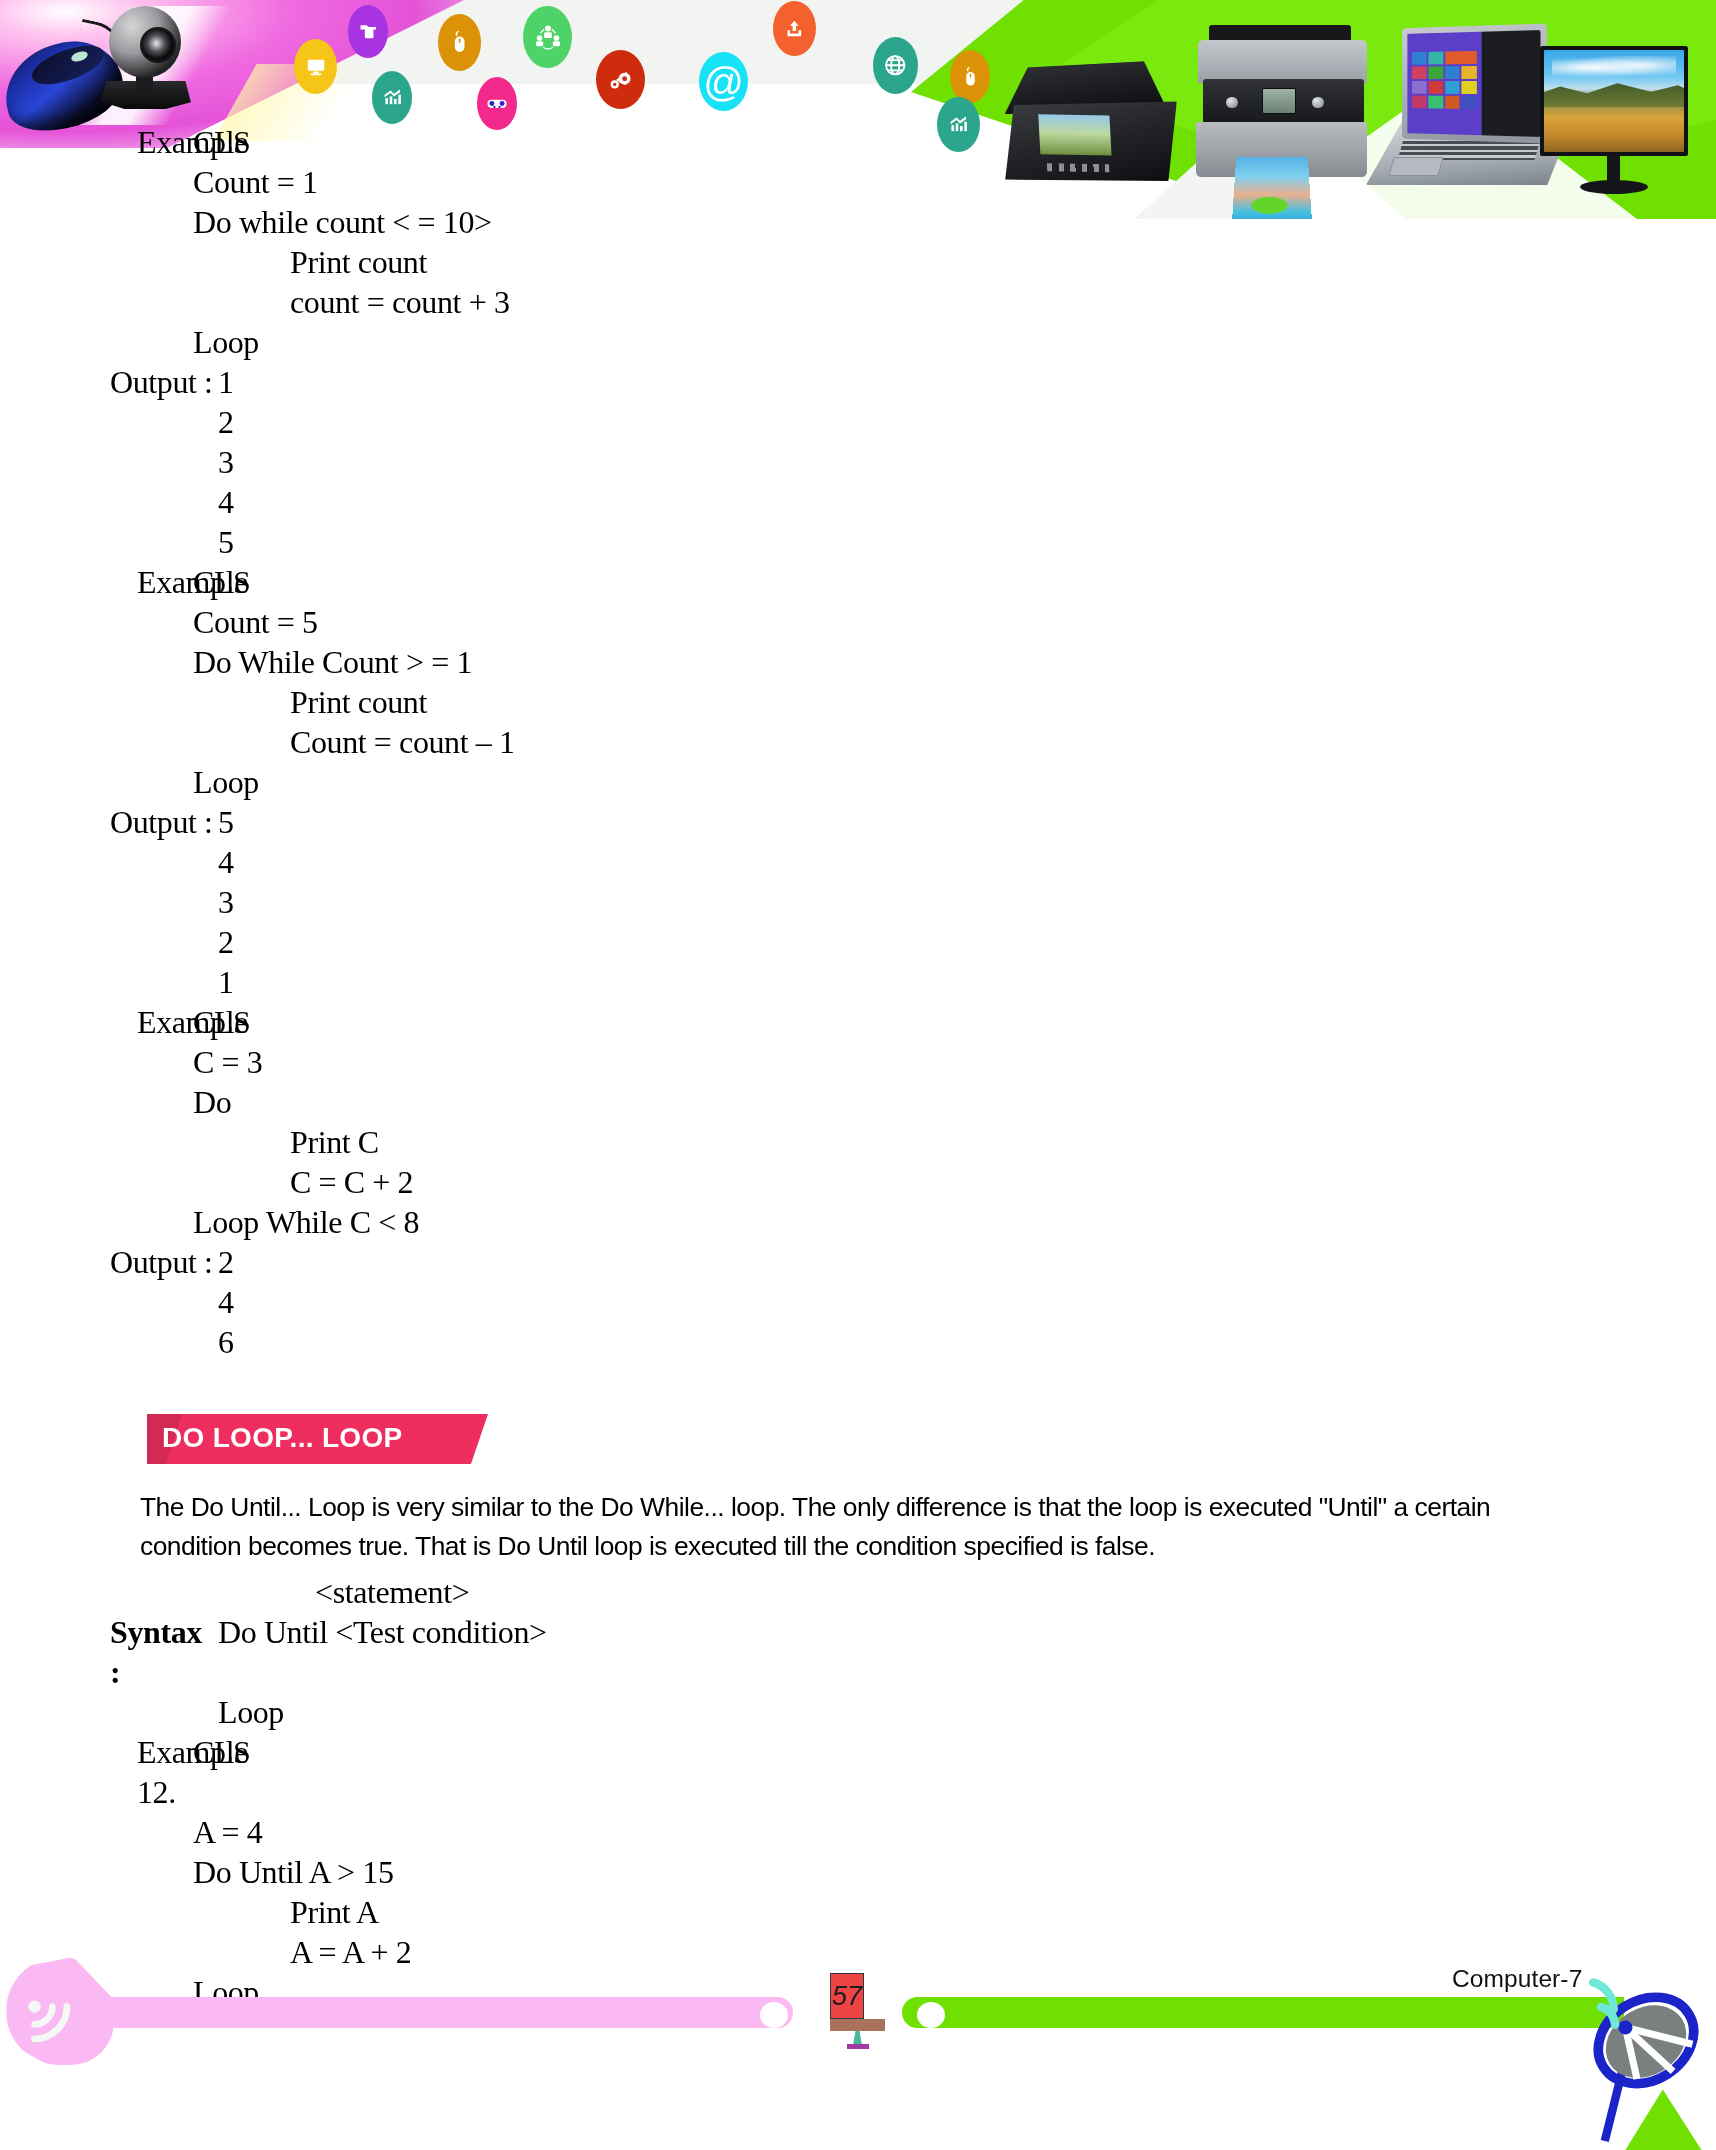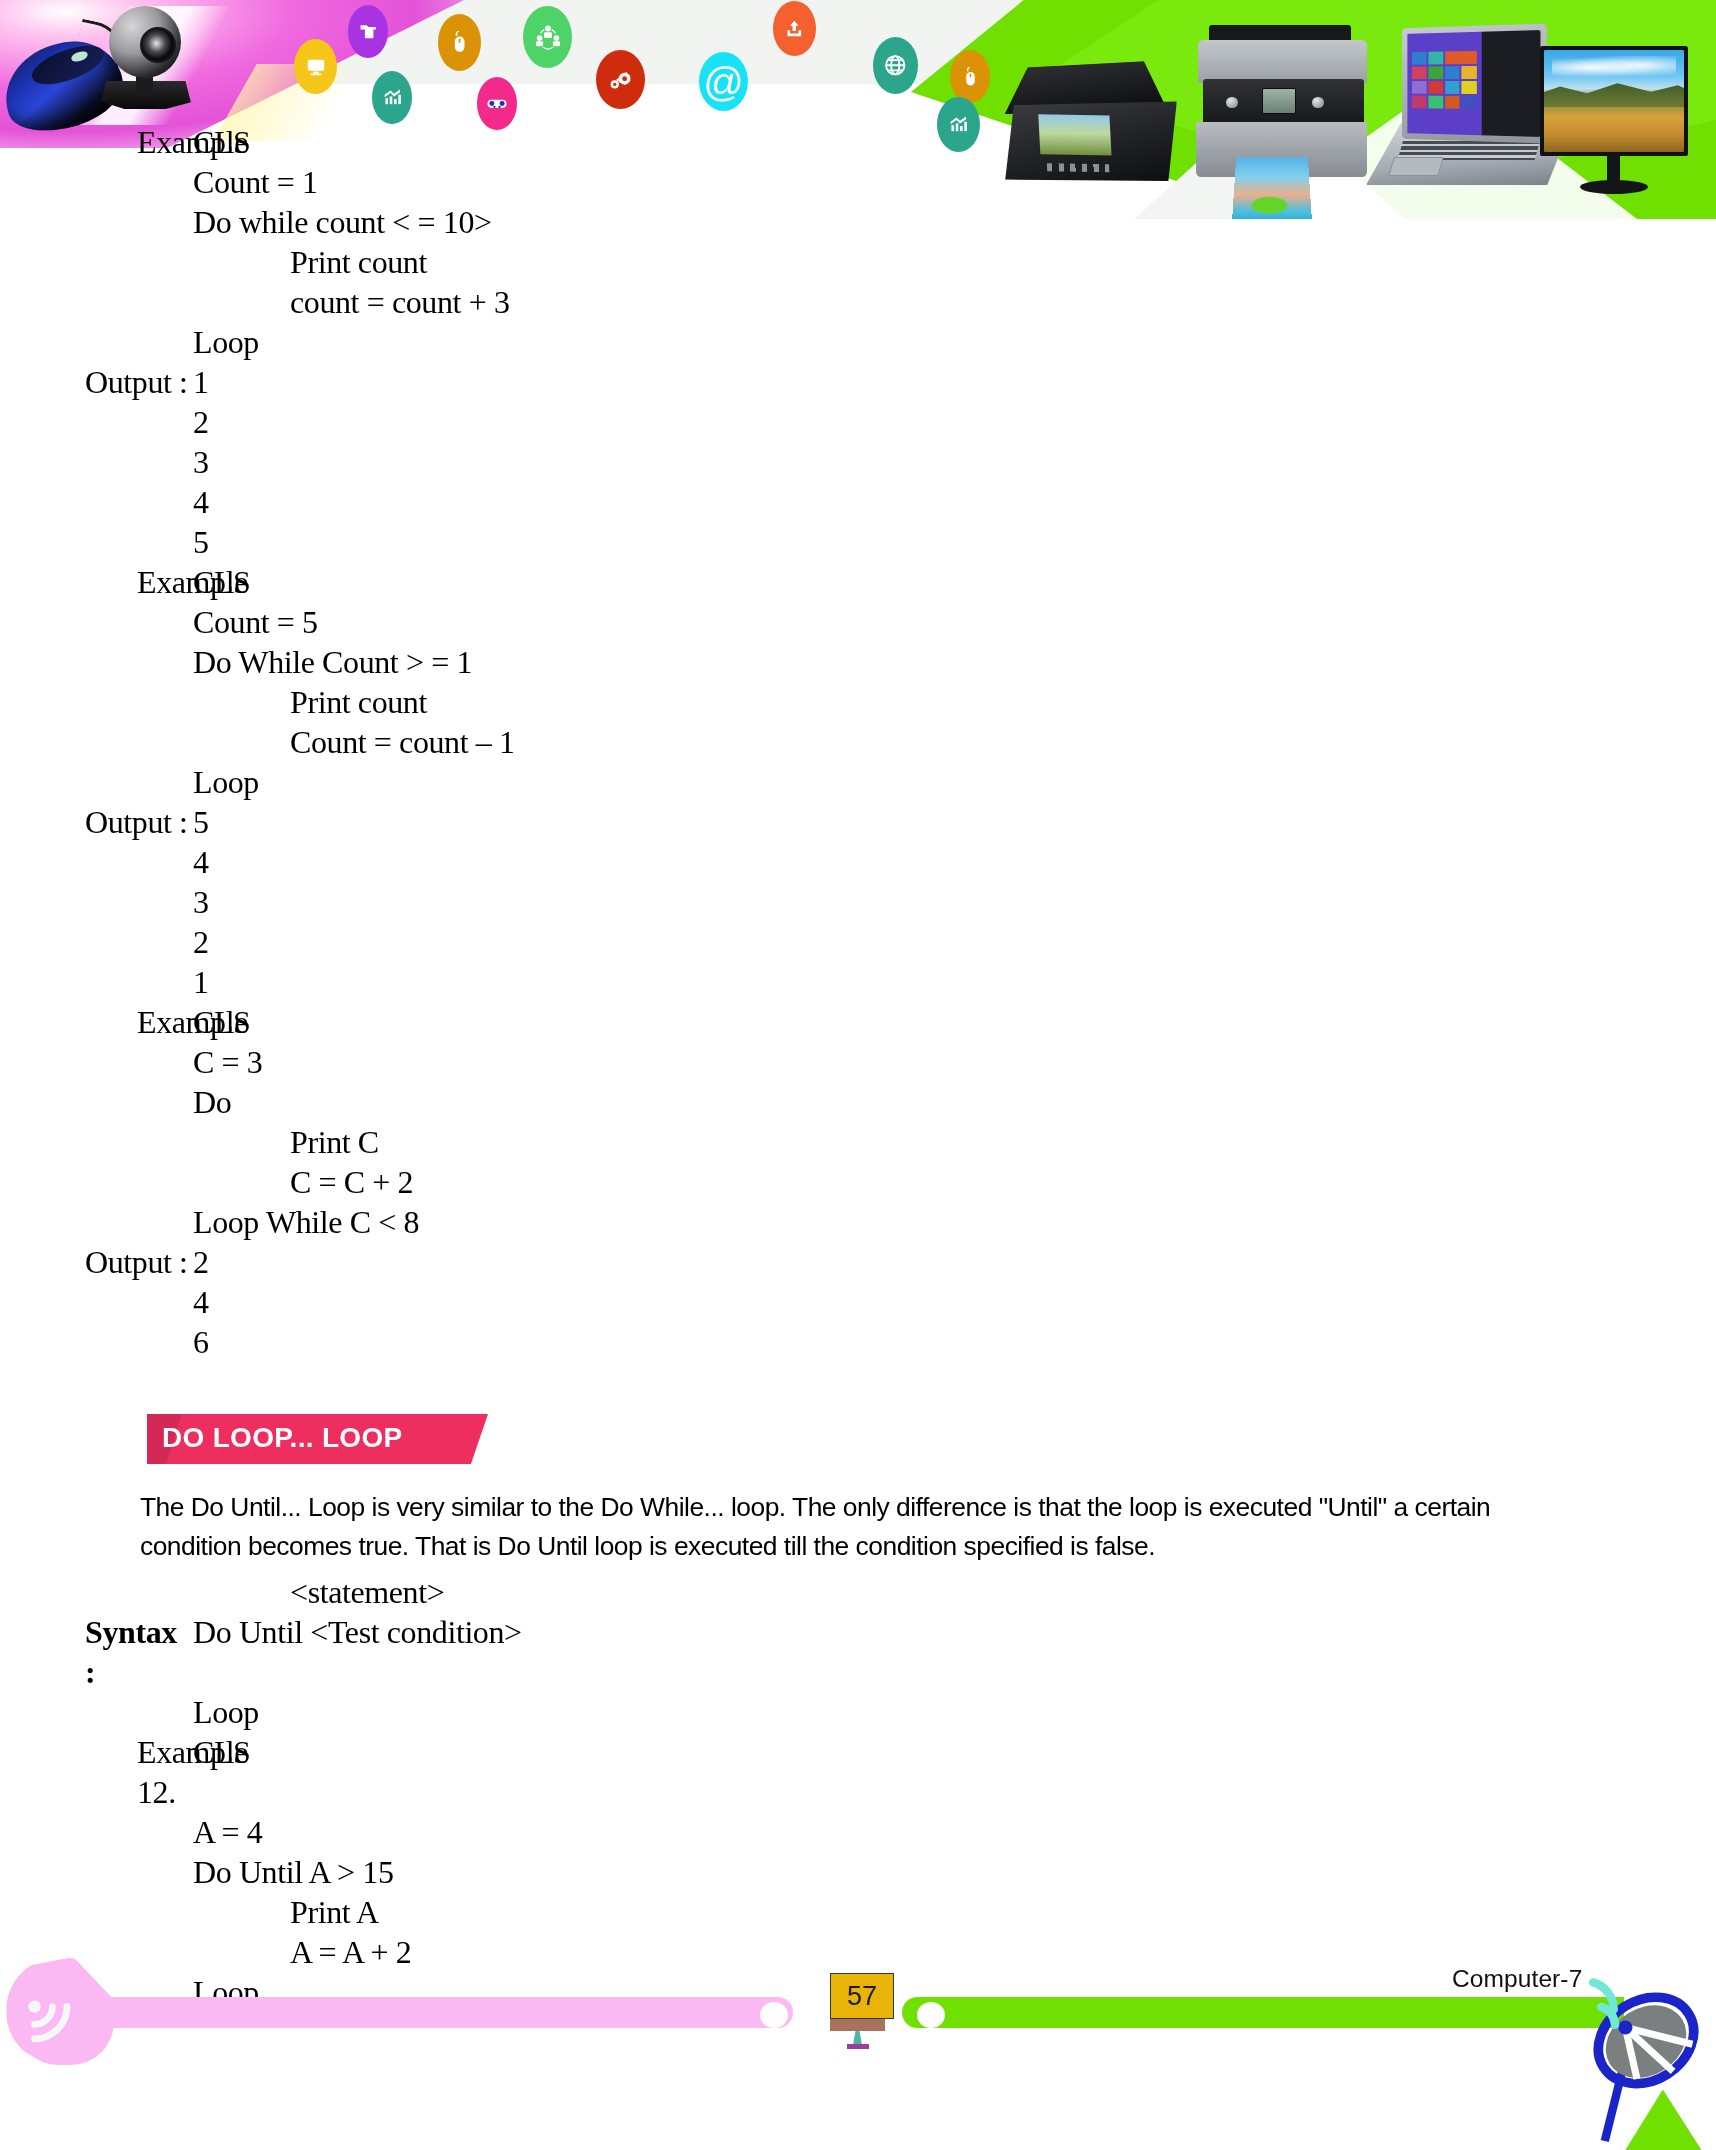--- a/index.html
+++ b/index.html
@@ -256,21 +256,21 @@
   }
   .code-row {
     display: flex; align-items: flex-start;
     font-size: 32px; line-height: 40px;
     font-family: Liberation Serif, serif;
     letter-spacing: -0.4px;
   }
   .lbl-col {
     width: 193px; flex: 0 0 193px; padding-left: 137px;
   }
-  .lbl-col.out { text-align: left; padding-left: 85px; }
+  .lbl-col.out { text-align: left; padding-left: 85px; margin-left: 25px; }
   .code-col { flex: 1 1 auto; }
   .ind1 { padding-left: 97px; }
 
   
   #do-until-banner {
     position: absolute; left: 0; top: 1414px; width: 1716px; height: 55px;
   }
   .banner-shape {
     position: absolute; left: 147px; top: 0; width: 341px; height: 50px;
     background: #ED2E5E;
@@ -312,24 +312,24 @@
     background: #6FE000; border-radius: 17px 0 0 17px;
   }
   .foot-green-hole {
     position: absolute; left: 917px; top: 2002px; width: 28px; height: 26px;
     background: #fff; border-radius: 50%;
   }
   #page-signpost {
     position: absolute; left: 830px; top: 1973px; width: 55px; height: 71px;
   }
   #page-signpost .board {
-    position: absolute; left: 0; top: 0; width: 64px; height: 46px;
-    background: #eab308; border: 1.9px solid #2b3a42;
+    position: absolute; left: 0; top: 0; width: 34px; height: 46px;
+    background: #ef4444; border: 1.9px solid #2b3a42;
     display: flex; align-items: center; justify-content: center;
-    font-size: 27px; color: #1d1d1d;
+    font-size: 27px; color: #1d1d1d; font-style: italic;
   }
   #page-signpost .ledge {
     position: absolute; left: 0; top: 46px; width: 55px; height: 11.6px; background: #a9725c;
   }
   #page-signpost .post {
     position: absolute; left: 23px; top: 58px; width: 9px; height: 14px; background: #49b89c;
     clip-path: polygon(28% 0, 72% 0, 100% 100%, 0 100%);
   }
   #page-signpost .foot {
     position: absolute; left: 17px; top: 71px; width: 22px; height: 5.2px; background: #a03ba0;

